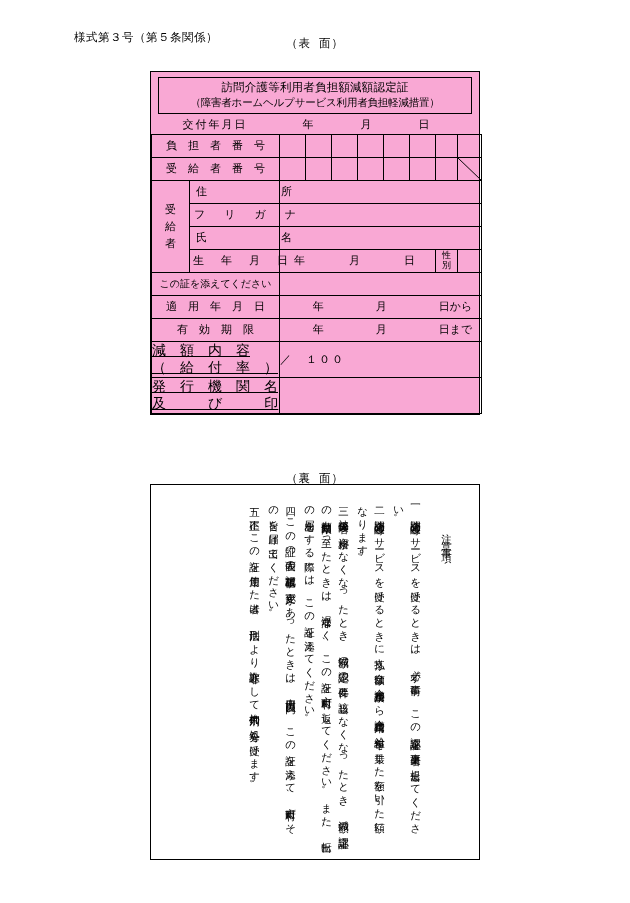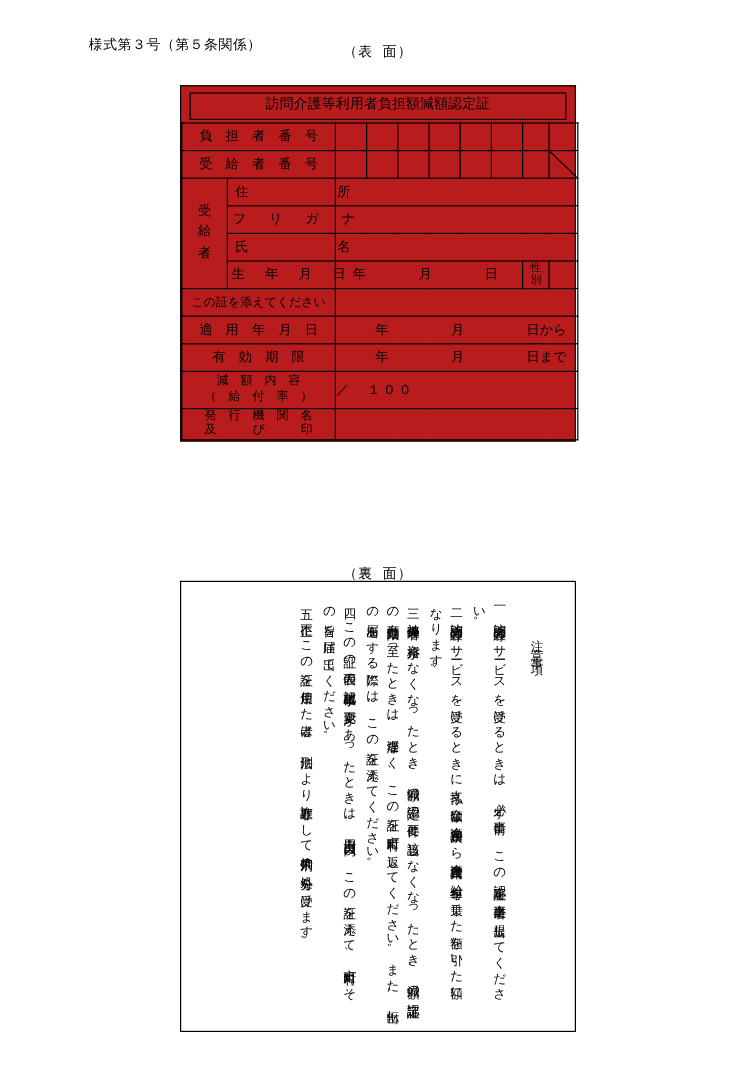--- a/index.html
+++ b/index.html
@@ -40,21 +40,21 @@
   .side-caption .gap { display: inline-block; width: 8px; }
 
   
   .card {
     position: absolute;
     left: 150px;
     top: 71px;
     width: 330px;
     border: 1.6px solid #000;
     box-sizing: border-box;
-    background: #b91c1c;
+    background: #f9a8d4;
   }
 
   .title-box {
     margin: 5px 7px 2px 7px;
     border: 1px solid #000;
     text-align: center;
     padding: 2px 0 3px 0;
     line-height: 1.35;
   }
   .title-main {
@@ -121,23 +121,23 @@
   }
   .diag svg { position: absolute; left: 0; top: 0; width: 100%; height: 100%; }
 
   .vlabel {
     text-align: center;
     font-size: 11px;
     line-height: 1.55;
     letter-spacing: 0;
   }
   .two-line {
-    text-align: center;
     line-height: 1.25;
-    font-size: 10px;
+    font-size: 14px;
+    text-decoration: underline;
   }
   .ymd-inline {
     display: flex;
     justify-content: center;
     gap: 44px;
     padding-right: 6px;
   }
   .ratio {
     text-align: left;
     padding-right: 18px;
@@ -198,22 +198,31 @@
 <div class="form-no">様式第３号（第５条関係）</div>
 
 <div class="side-caption front">
   <span>（表</span><span class="gap"></span><span>面）</span>
 </div>
 
 <div class="card">
 
   <div class="title-box">
     <div class="title-main">訪問介護等利用者負担額減額認定証</div>
+    <div class="title-sub">（障害者ホームヘルプサービス利用者負担軽減措置）</div>
   </div>
 
+  <div class="issue-row">
+    <div class="issue-label">交付年月日</div>
+    <div class="issue-ymd">
+      <span>年</span>
+      <span>月</span>
+      <span>日</span>
+    </div>
+  </div>
 
   <table class="grid">
     <colgroup>
       <col style="width:38px">
         <col style="width:90px">
       <col style="width:26px">
         <col style="width:26px">
         <col style="width:26px">
       <col style="width:26px">
         <col style="width:26px">

